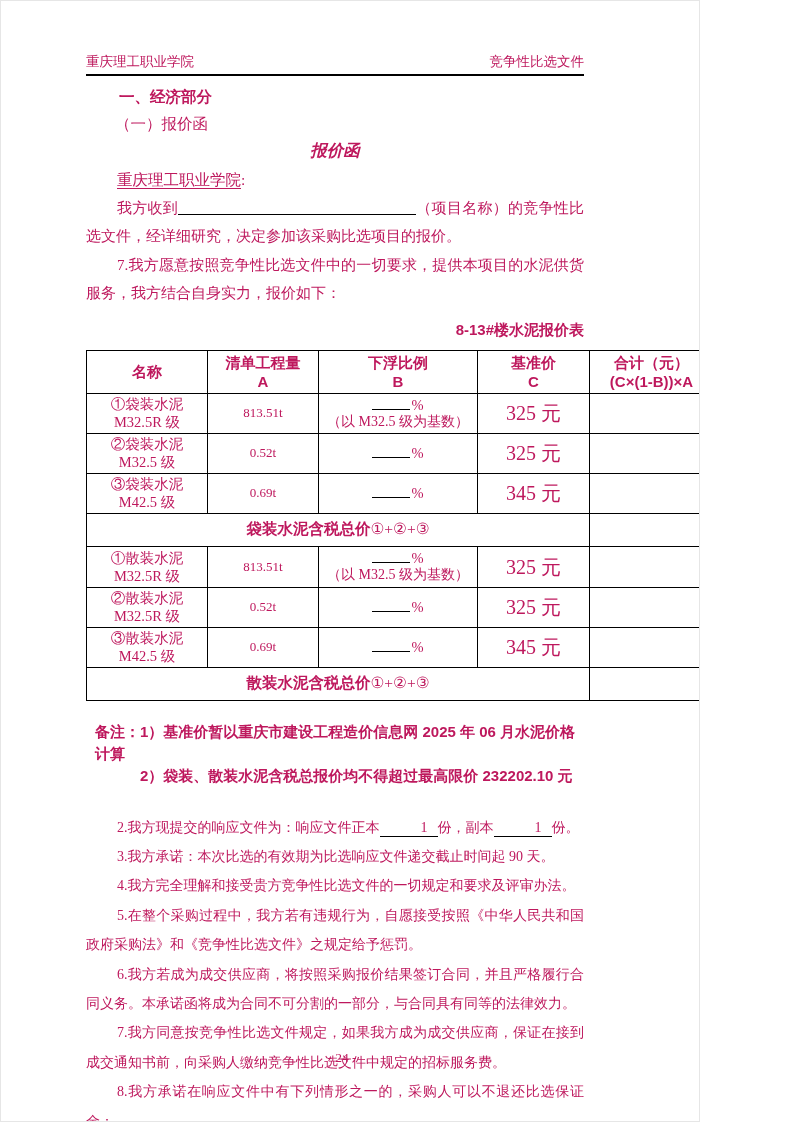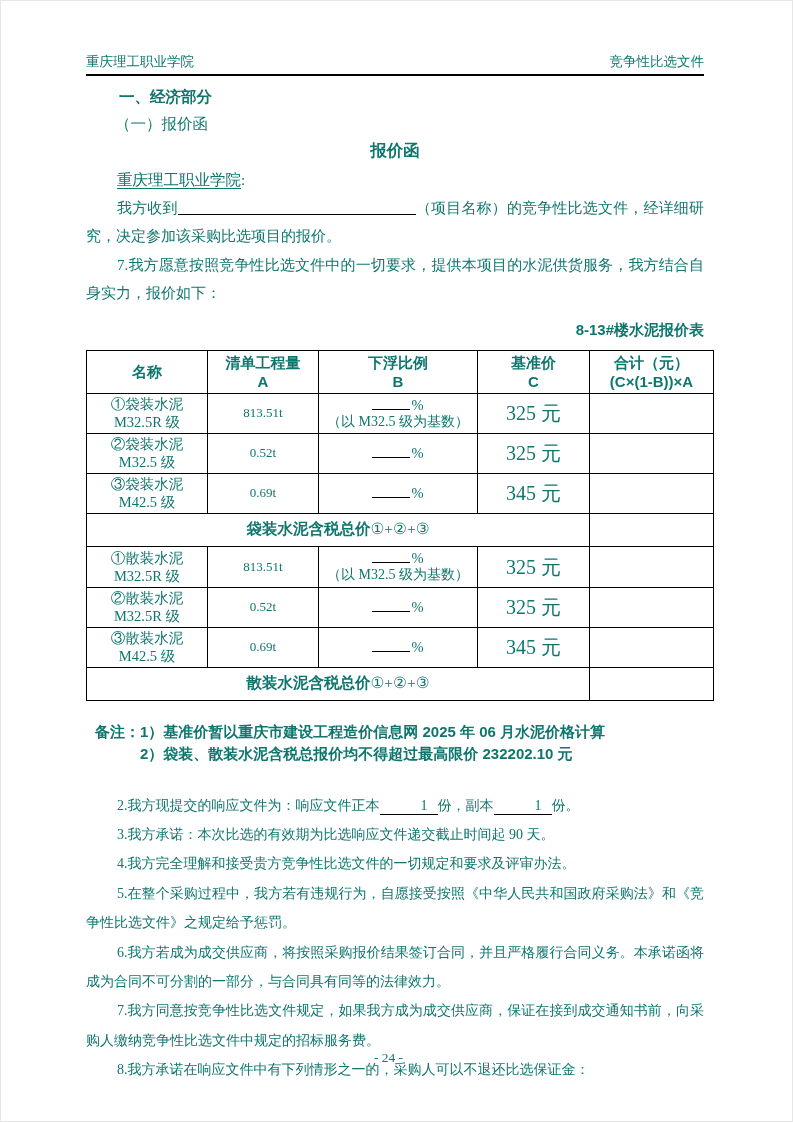--- a/index.html
+++ b/index.html
@@ -1,35 +1,35 @@
 <!DOCTYPE html>
 <html><head>
 <meta charset="utf-8">
 <style>
   html,body { margin:0; padding:0; background:#fff; }
   .page {
-    position:relative; width:793px; height:1122px; box-sizing:border-box;
-    background:#fff; color:#0f766e; overflow:hidden;
-    padding:0 88px 0 85px;
+    position:relative; width:700px; height:1122px; box-sizing:border-box;
+    background:#fff; color:#be185d; overflow:hidden;
+    padding:0 115px 0 85px;
     border:1px solid #e6e6e6;
     font-family:"Liberation Serif","DejaVu Serif",serif;
   }
   
   .page-header {
     display:flex; justify-content:space-between; align-items:flex-end;
     padding-top:52px; padding-bottom:3px; border-bottom:2px solid #000;
     font-family:"Liberation Sans","DejaVu Sans",sans-serif;
     font-size:13.5px; line-height:18px;
   }
   
   .sec-h1 { margin-top:11px; padding-left:33px; font-weight:bold; font-size:15.5px; line-height:20px;
             font-family:"Liberation Sans","DejaVu Sans",sans-serif; }
   .sec-h2 { margin-top:7px; padding-left:29px; font-size:15.5px; line-height:20px; }
   .letter-title { margin-top:5px; text-align:center; font-weight:bold; font-size:16.5px; line-height:22px;
-                  font-family:"Liberation Sans","DejaVu Sans",sans-serif; }
+                  font-family:"Liberation Sans","DejaVu Sans",sans-serif;font-style:italic; }
   .salutation { margin-top:8px; padding-left:31px; font-size:15.5px; line-height:22px; }
   .salutation .u { text-decoration:underline; text-underline-offset:3px; }
   
   .para { margin:0; font-size:15px; line-height:28.4px; text-align:justify; text-indent:31px; }
   .receive { margin-top:3px; }
   .blank-line { display:inline-block; width:238px; height:14px; border-bottom:1px solid #000; vertical-align:-2px; }
   
   .table-title { margin-top:13px; text-align:right; font-weight:bold; font-size:15px; line-height:18px;
                  font-family:"Liberation Sans","DejaVu Sans",sans-serif; }
   table.quote { width:100%; margin-top:11px; border-collapse:collapse; table-layout:fixed;border-radius:13px; }

